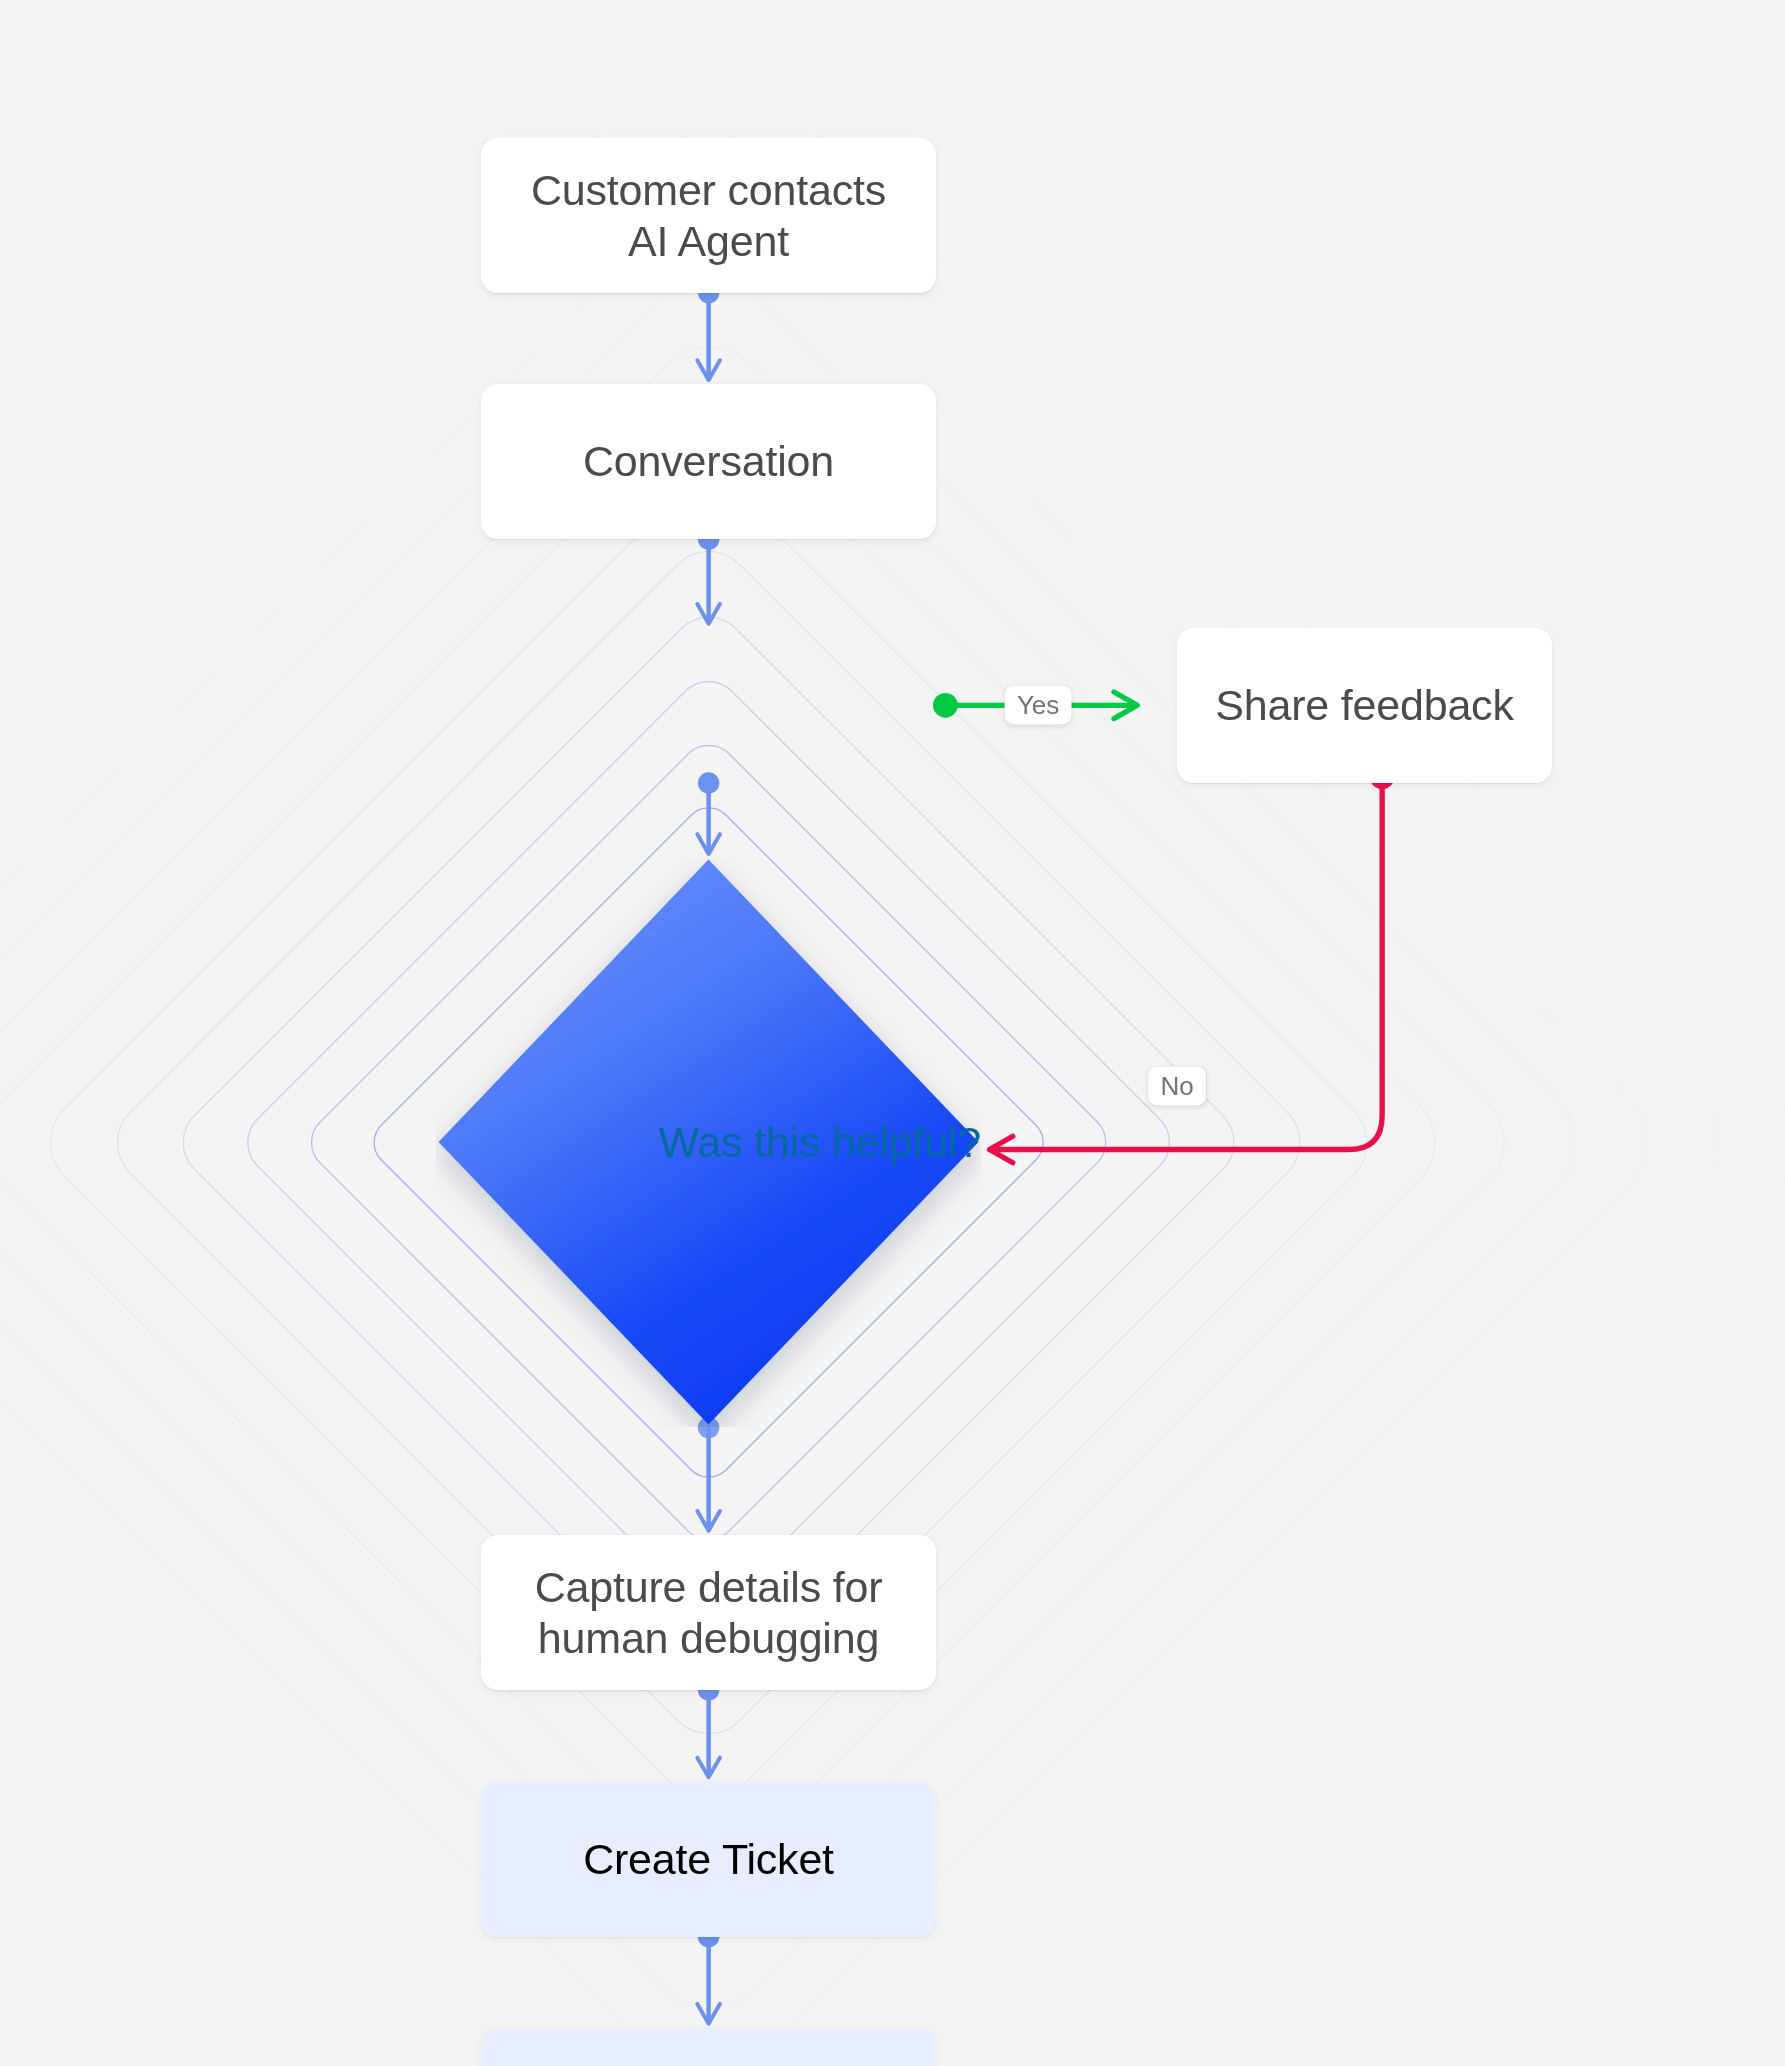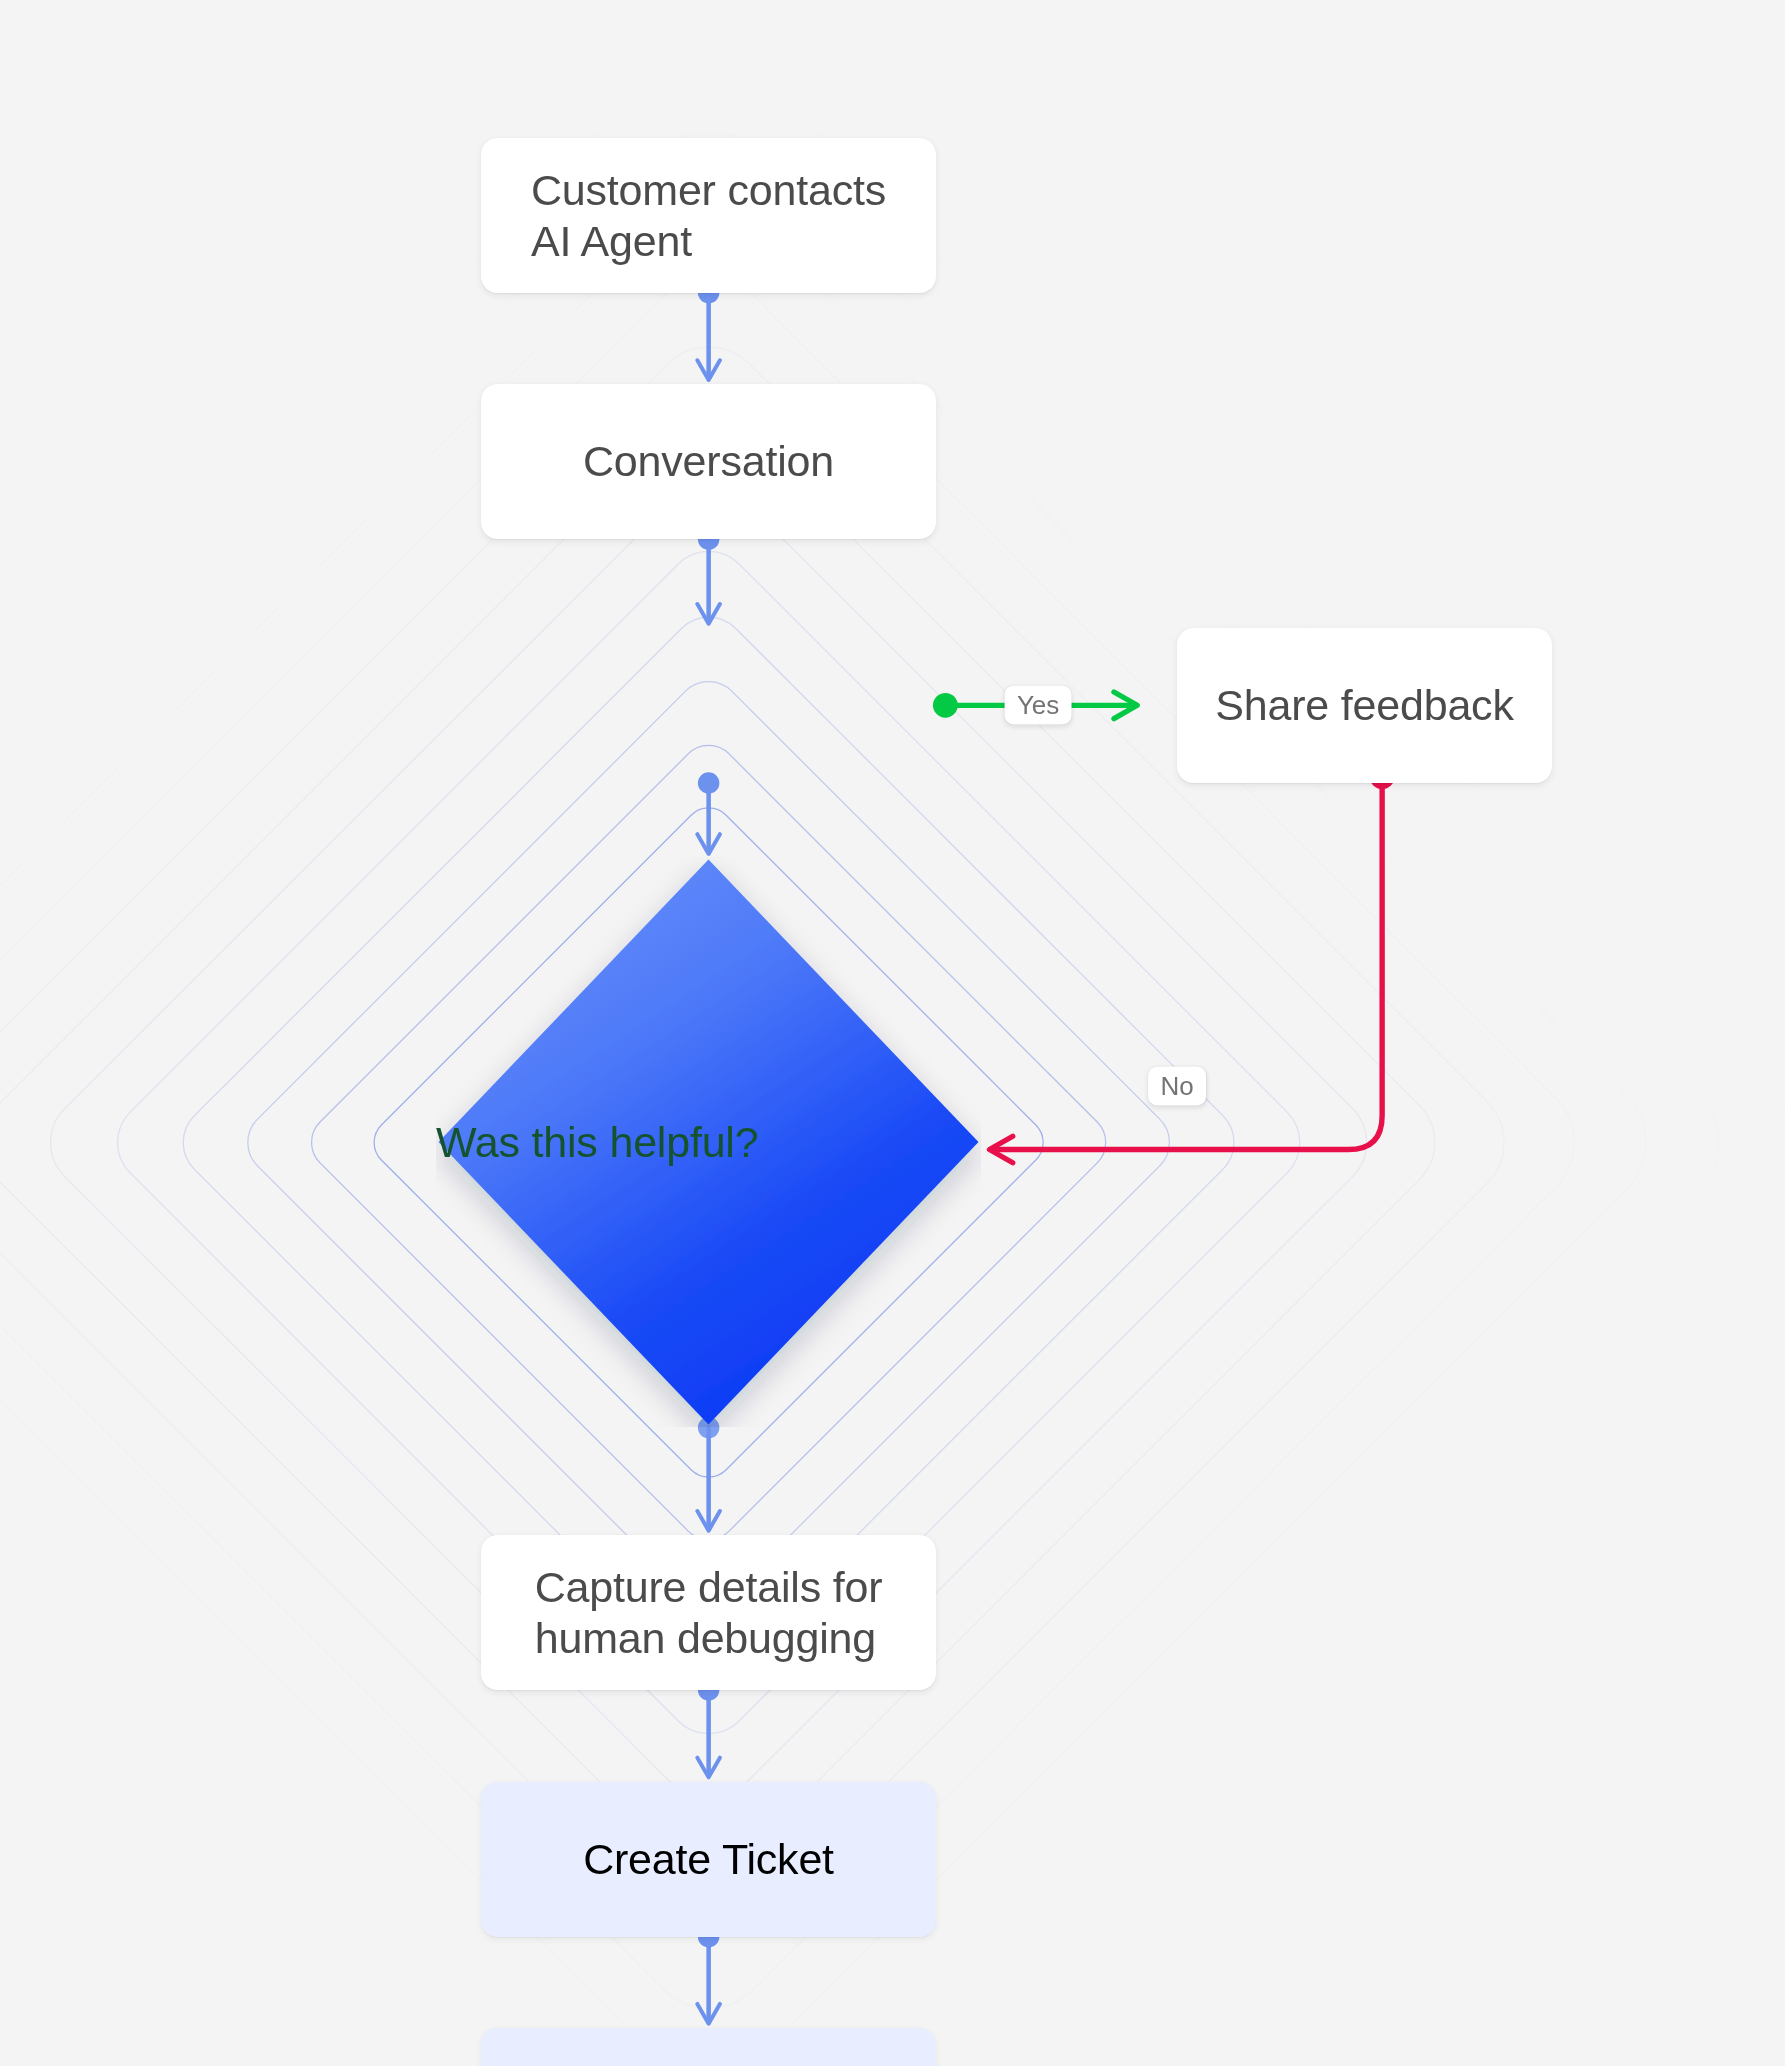--- a/index.html
+++ b/index.html
@@ -33,20 +33,21 @@
     z-index:2;
     pointer-events:none;
   }
 
   
   .node {
     position:absolute;
     display:flex;
     align-items:center;
     justify-content:center;
+    text-align:center;
     border-radius:16.5px;
     z-index:3;
   }
   .node-white {
     background:#ffffff;
     color:#4b4b4b;
     box-shadow:0 2.5px 7.4px rgba(20,20,30,0.065), 0 0.4px 1.2px rgba(20,20,30,0.05);
   }
   .node-blue {
     background:#e8eeff;
@@ -73,22 +74,22 @@
     position:absolute;
     left:0; top:0;
     width:100%; height:100%;
   }
   #diamond-text {
     position:absolute;
     left:0; top:0;
     width:100%; height:100%;
     display:flex;
     align-items:center;
-    justify-content:flex-start;
-    color:#14532d;
+    justify-content:flex-end;
+    color:#0369a1;
     font-size:43px;
     letter-spacing:-0.2px;
     font-weight:400;
   }
 
   
   .edge-pill {
     position:absolute;
     background:#ffffff;
     border-radius:9px;

